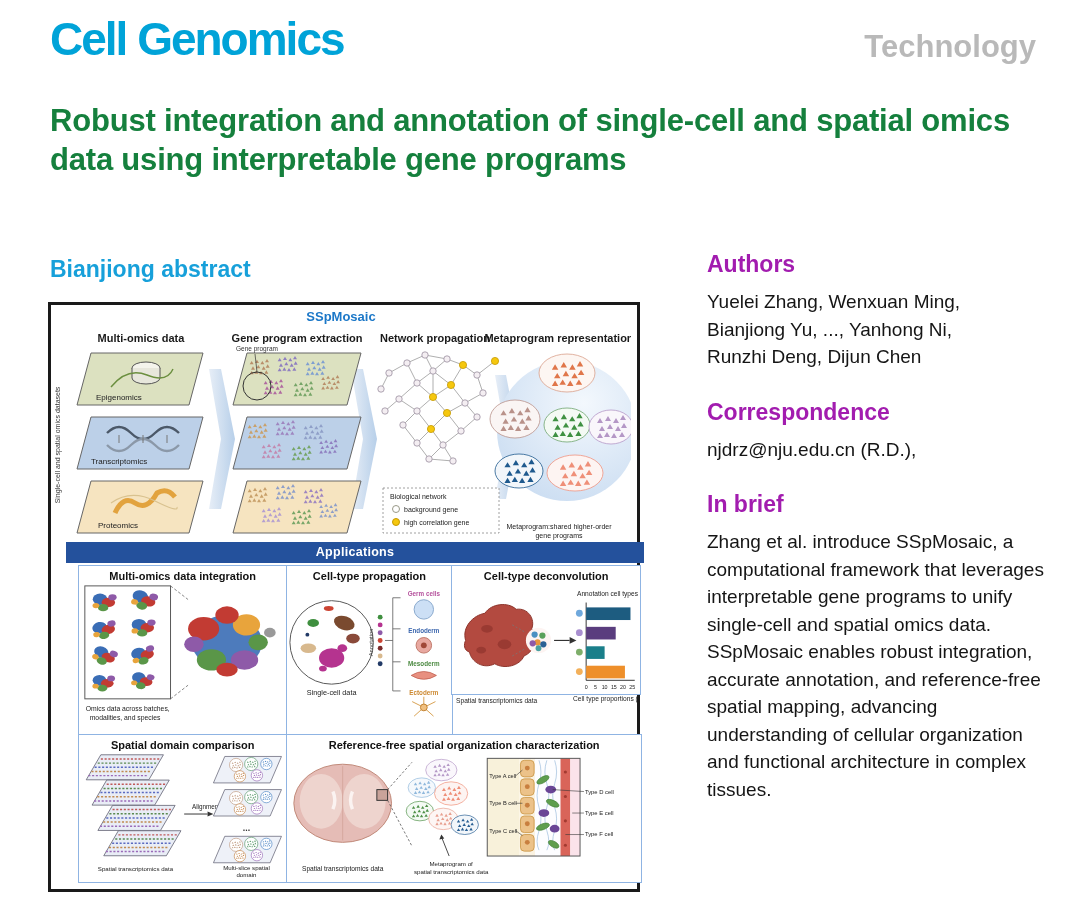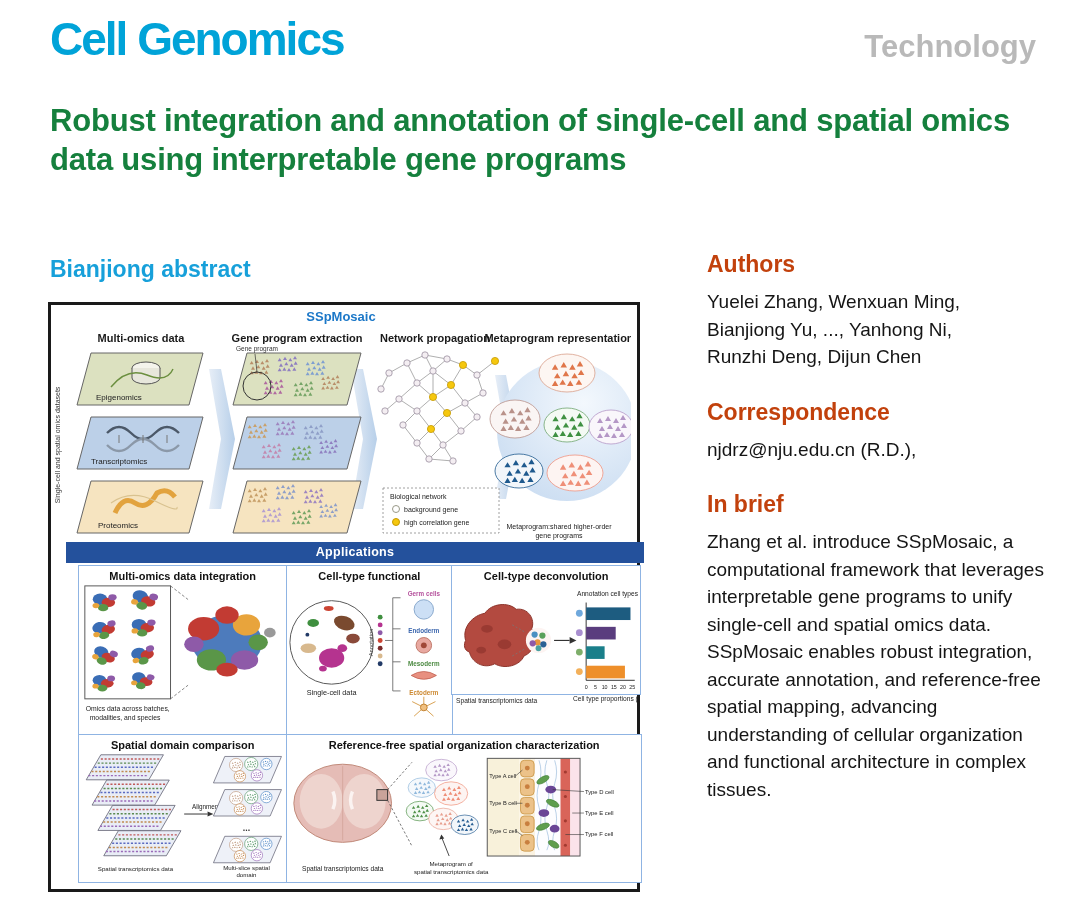--- a/index.html
+++ b/index.html
@@ -22,21 +22,21 @@
   .panel{box-sizing:border-box;border:1.5px solid #8fb4e3;background:#fff;}
   .p1{width:37%;height:170px;}
   .p2{width:29.5%;height:170px;margin-left:-1.5px;}
   .p3{width:33.5%;height:130px;margin-left:-1.5px;}
   .p4{width:37%;height:149px;margin-top:-1.5px;}
   .p5{width:63%;height:149px;margin-left:-1.5px;margin-top:-1.5px;}
   .panel-title{font-size:11px;font-weight:bold;text-align:center;padding-top:4px;color:#111;}
   .panel svg{display:block;}
 
   .right-col{position:absolute;left:707px;top:251px;width:340px;}
-  .rc-heading{margin:0 0 10px 0;font-size:23px;font-weight:bold;color:#c2410c;}
+  .rc-heading{margin:0 0 10px 0;font-size:23px;font-weight:bold;color:#a21caf;}
   .rc-text{margin:0;font-size:19px;line-height:27.5px;color:#151515;}
   .rc-sec{margin-bottom:28px;}
   .rc-link{color:#151515;text-decoration:none;}
 </style>
 </head>
 <body>
 
 <div class="page">
 
   <div class="logo">Cell Genomics</div>
@@ -230,21 +230,21 @@
               <ellipse cx="184" cy="60" rx="10" ry="8" fill="#5a9648"></ellipse>
               <ellipse cx="152" cy="88" rx="11" ry="7" fill="#c23b33"></ellipse>
               <ellipse cx="196" cy="50" rx="6" ry="5" fill="#999"></ellipse>
             </g>
             <text x="7" y="131" font-size="7" fill="#222">Omics data across batches,</text>
             <text x="11" y="140" font-size="7" fill="#222">modalities, and species</text>
           </svg>
         </div>
 
         <div class="panel p2">
-          <div class="panel-title">Cell-type functional</div>
+          <div class="panel-title">Cell-type propagation</div>
           <svg width="100%" height="148" viewBox="0 0 170 148">
             <circle cx="46" cy="60" r="43" fill="#fff" stroke="#555" stroke-width="1"></circle>
             <g>
               <ellipse cx="46" cy="76" rx="13" ry="10" fill="#b5338f"></ellipse>
               <ellipse cx="57" cy="66" rx="5" ry="4" fill="#b5338f"></ellipse>
               <ellipse cx="37" cy="87" rx="4" ry="3" fill="#b5338f"></ellipse>
               <ellipse cx="59" cy="40" rx="11" ry="7" fill="#7a4a2f" transform="rotate(20 59 40)"></ellipse>
               <ellipse cx="27" cy="40" rx="6" ry="4" fill="#3f8f3f"></ellipse>
               <ellipse cx="22" cy="66" rx="8" ry="5" fill="#d8b98e"></ellipse>
               <ellipse cx="43" cy="25" rx="5" ry="2.5" fill="#cc4433"></ellipse>

